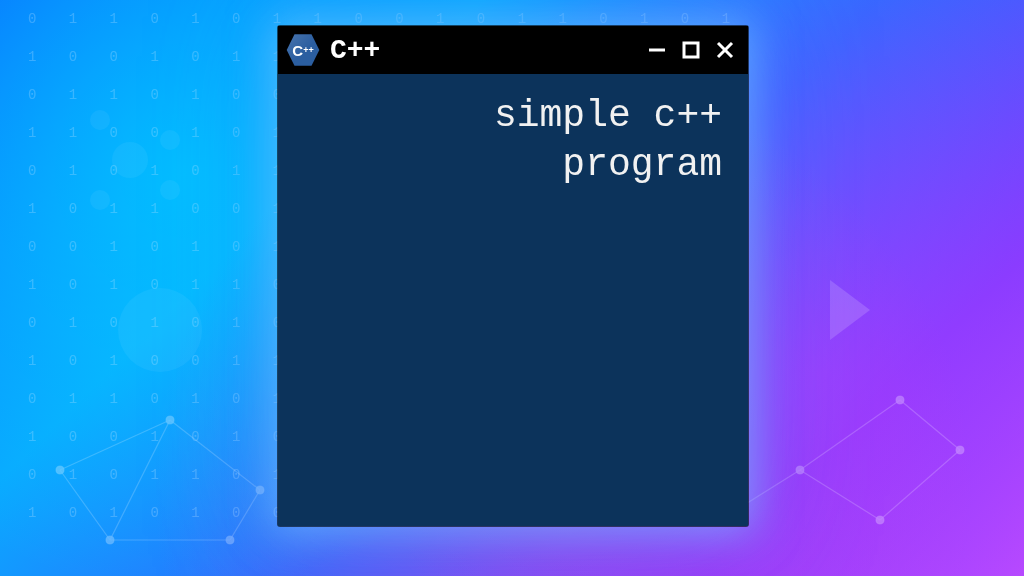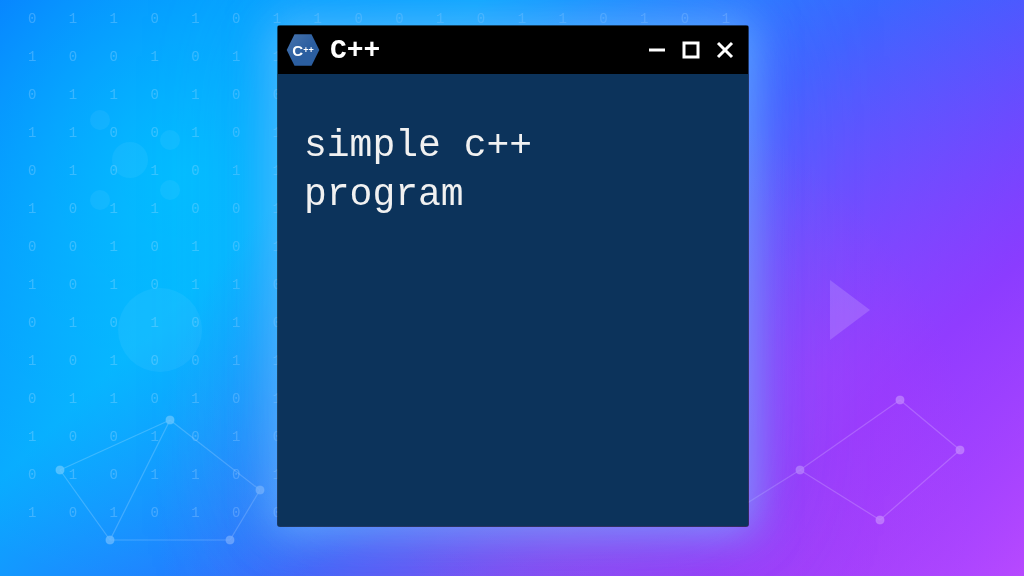--- a/index.html
+++ b/index.html
@@ -119,21 +119,22 @@
     display: flex;
     align-items: center;
     justify-content: center;
     color: #fff;
     cursor: pointer;
   }
   .ctl svg { display:block; }
   .client {
     flex: 1 1 auto;
     background: #0c335b;
-    padding: 48px 26px;
+    padding: 18px 26px;
+    text-align: right;
   }
   .client-text {
     font-family: "Courier New", monospace;
     font-size: 38px;
     line-height: 1.28;
     color: #f1f1f1;
     white-space: pre-line;
     font-weight: 400;
   }
 </style>

